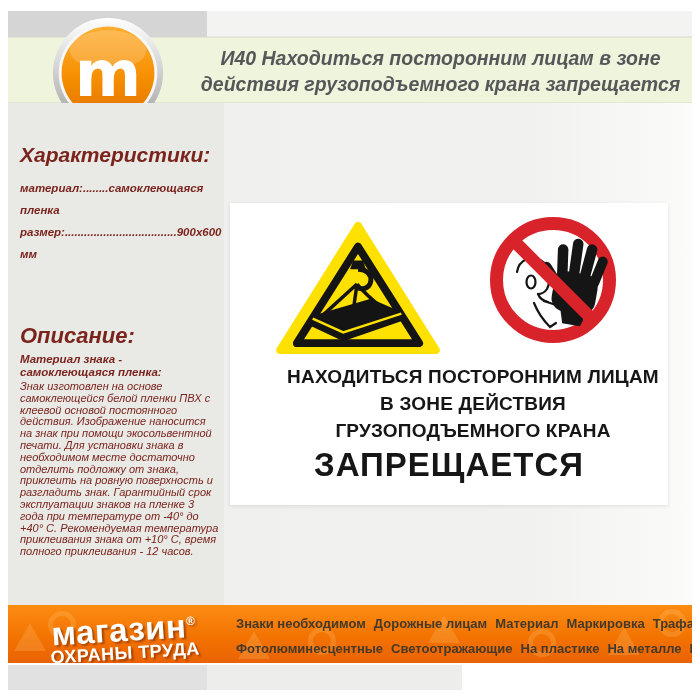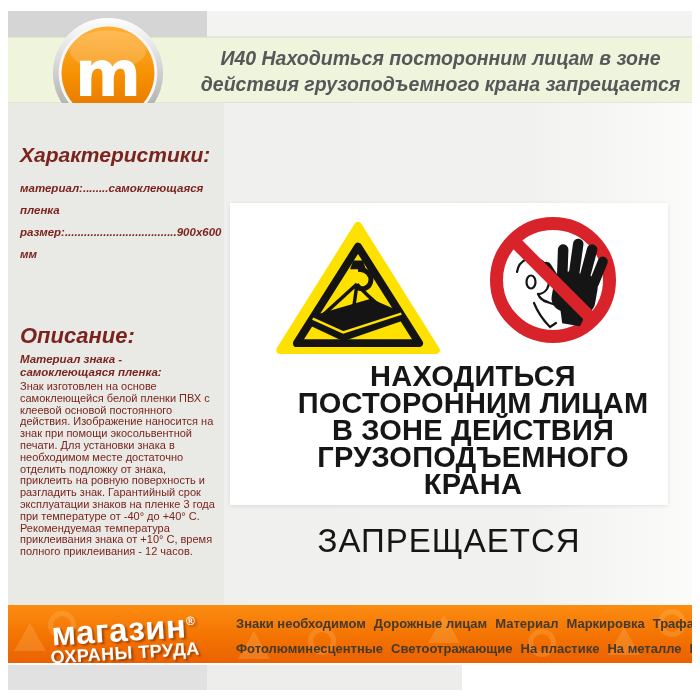--- a/index.html
+++ b/index.html
@@ -13,31 +13,31 @@
   .header-band{position:absolute;left:8px;top:37px;width:684px;height:66px;background:#eff4dc;border-top:1px solid #e2e7cf;border-bottom:1px solid #e2e7cf;}
   .title{position:absolute;left:195px;right:14px;top:45px;text-align:center;color:#57575a;
          font-weight:bold;font-size:19.5px;line-height:26px;font-style:italic;}
   .logo{position:absolute;left:50px;top:15px;width:116px;height:116px;}
   
   .sidebar{position:absolute;left:8px;top:103px;width:216px;height:502px;background:#e9e9e6;color:#7b241d;}
   .char-heading{position:absolute;left:12px;top:40px;font-size:21px;font-weight:bold;font-style:italic;}
   .char-rows{position:absolute;left:12px;top:74px;width:198px;font-size:11.5px;font-style:italic;font-weight:600;line-height:22px;}
   .desc-heading{position:absolute;left:12px;top:220px;font-size:22px;font-weight:bold;font-style:italic;}
   .desc-sub{position:absolute;left:12px;top:250px;width:192px;font-size:11.5px;font-weight:bold;font-style:italic;line-height:12.5px;}
-  .desc-body{position:absolute;left:12px;top:278px;width:200px;font-size:11px;line-height:11.8px;}
+  .desc-body{position:absolute;left:12px;top:278px;width:200px;font-size:11px;font-style:italic;line-height:11.8px;}
   
   .main{position:absolute;left:224px;top:103px;width:468px;height:502px;
         background:linear-gradient(90deg,#f0f0ef 0%,#f1f1f0 65%,#fbfbfa 100%);}
   .plate{position:absolute;left:6px;top:100px;width:438px;height:302px;background:#ffffff;
          box-shadow:0 1px 4px rgba(0,0,0,0.10);}
   .tri-icon{position:absolute;left:44px;top:18px;width:168px;height:134px;}
   .circ-icon{position:absolute;left:258px;top:12px;width:130px;height:130px;}
   .sign-text{position:absolute;left:0;top:160px;width:100%;text-align:center;color:#161616;}
-  .sign-line{font-size:29px;font-weight:bold;line-height:27px;letter-spacing:0.2px;padding-left:48px;}
-  .sign-line-big{font-size:33px;font-weight:normal;line-height:38px;margin-top:24px;letter-spacing:1px;}
+  .sign-line{font-size:19px;font-weight:bold;line-height:27px;letter-spacing:0.2px;padding-left:48px;}
+  .sign-line-big{font-size:33px;font-weight:bold;line-height:38px;margin-top:2px;letter-spacing:1px;}
   
   .footer-band{position:absolute;left:8px;top:605px;width:684px;height:58px;overflow:hidden;
         background:linear-gradient(180deg,#fc8c12 0%,#f37301 55%,#ea6204 100%);}
   .wm-tri{position:absolute;width:0;height:0;border-left:16px solid transparent;border-right:16px solid transparent;border-bottom:28px solid rgba(255,214,140,0.20);}
   .wm-ring{position:absolute;width:28px;height:28px;border:5px solid rgba(255,214,140,0.20);border-radius:50%;}
   .brand{position:absolute;left:16px;top:4px;width:200px;text-align:center;color:#ffffff;
          transform:rotate(-3.5deg);text-shadow:2px 2px 2px rgba(110,35,0,0.55);cursor:pointer;}
   .brand-name{font-size:33px;font-weight:bold;line-height:32px;letter-spacing:0.5px;}
   .brand-mark{font-size:12px;vertical-align:super;}
   .brand-sub{font-size:18px;font-weight:bold;line-height:18px;letter-spacing:0.5px;margin-top:-2px;}

